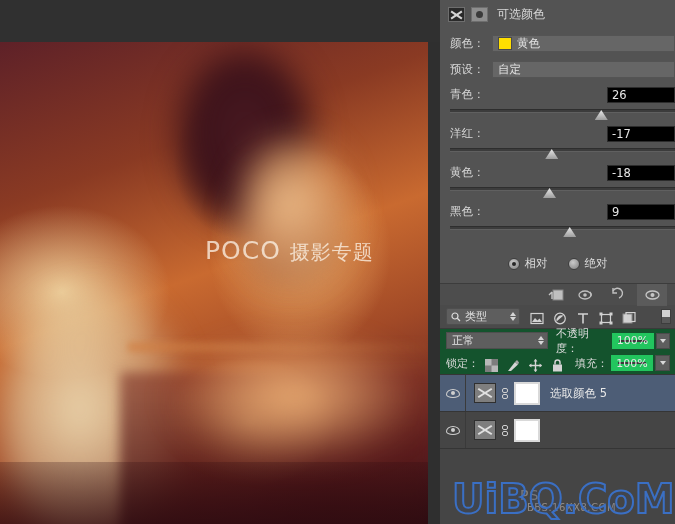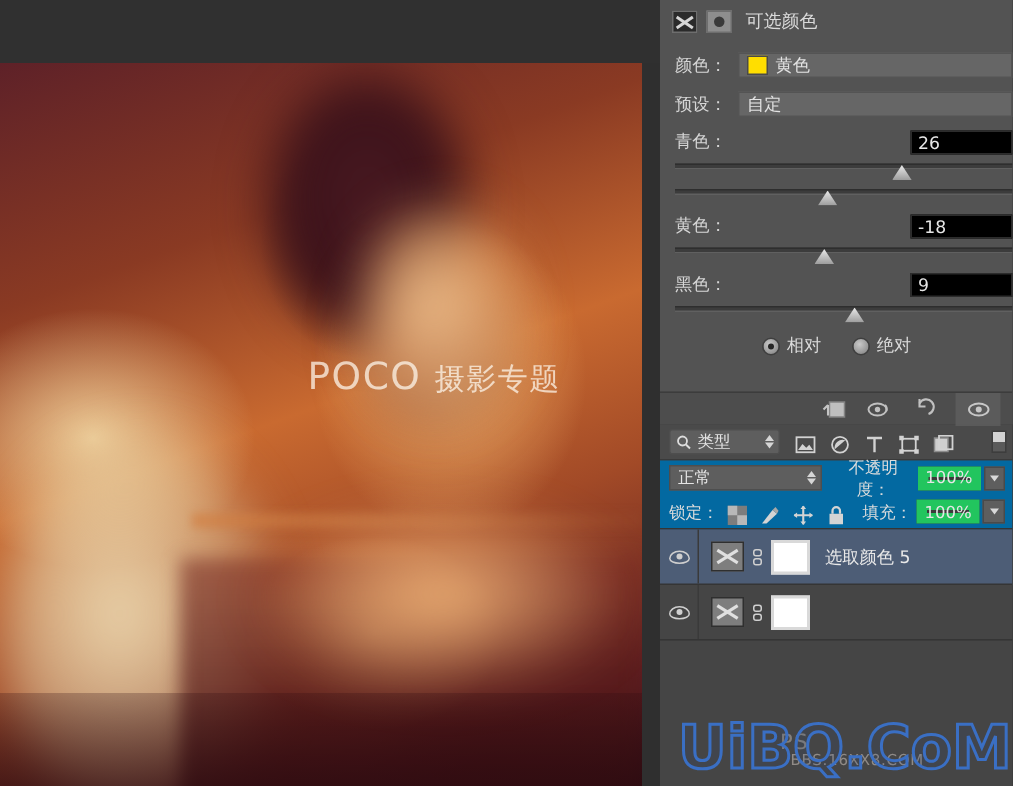--- a/index.html
+++ b/index.html
@@ -179,21 +179,21 @@
     position: absolute; left: 0; right: 0; top: 3px; height: 4px;
     background: #3c3c3c; border-top: 1px solid #2e2e2e; border-bottom: 1px solid #606060;
   }
   .thumb {
     position: absolute; top: 4px; width: 13px; height: 10px;
     background: linear-gradient(180deg,#eaeaea,#9d9d9d);
     clip-path: polygon(50% 0%, 100% 100%, 0% 100%);
   }
 
   .radio-row {
-    display: flex; align-items: flex-start; justify-content: center; gap: 20px;
+    display: flex; align-items: flex-end; justify-content: center; gap: 20px;
     height: 26px; margin-top: 6px;
   }
   .radio { display: flex; align-items: center; gap: 5px; }
   .radio .dot {
     width: 12px; height: 12px; border-radius: 50%;
     background: radial-gradient(circle at 40% 35%, #c9c9c9, #7d7d7d);
     border: 1px solid #3f3f3f; position: relative;
   }
   .radio.on .dot::after {
     content: ""; position: absolute; left: 3px; top: 3px;
@@ -241,22 +241,21 @@
   .ftools { display: flex; align-items: center; gap: 9px; margin-left: 10px; }
   .ftool { width: 14px; height: 14px; position: relative; }
   .ftoggle {
     margin-left: auto; width: 10px; height: 15px;
     background: linear-gradient(180deg,#d2d2d2 0 50%, #5a5a5a 50% 100%);
     border: 1px solid #3d3d3d;
   }
 
   .blend-row, .lock-row {
     height: 23px; display: flex; align-items: center; padding: 0 5px 0 6px;
-    background: #0369a1;
-    text-align: center;
+    background: #14532d;
   }
   .blend-combo {
     width: 106px; height: 17px; background: #5e5e5e; border: 1px solid #4e4e4e;
     display: flex; align-items: center; padding: 0 3px 0 5px;
     font-size: 11px; color: #e4e4e4;
   }
   .blend-combo .arrows { margin-left: auto; }
   .fld-lbl { font-size: 11px; color: #dcdcdc; margin-left: 8px; }
   .pct {
     width: 42px; height: 16px; background: #3a3a3a; border: 7px solid #22c55e;
@@ -376,20 +375,24 @@
             <div class="lbl">青色：</div>
             <div class="numbox">26</div>
           </div>
           <div class="track-wrap">
             <div class="track"></div>
             <div class="thumb" id="thumb-0" style="left: calc(67% - 6px);"></div>
           </div>
         </div>
 
         <div class="slider-row">
+          <div class="slider-head">
+            <div class="lbl">洋红：</div>
+            <div class="numbox">-17</div>
+          </div>
           <div class="track-wrap">
             <div class="track"></div>
             <div class="thumb" id="thumb-1" style="left: calc(45% - 6px);"></div>
           </div>
         </div>
 
         <div class="slider-row">
           <div class="slider-head">
             <div class="lbl">黄色：</div>
             <div class="numbox">-18</div>

